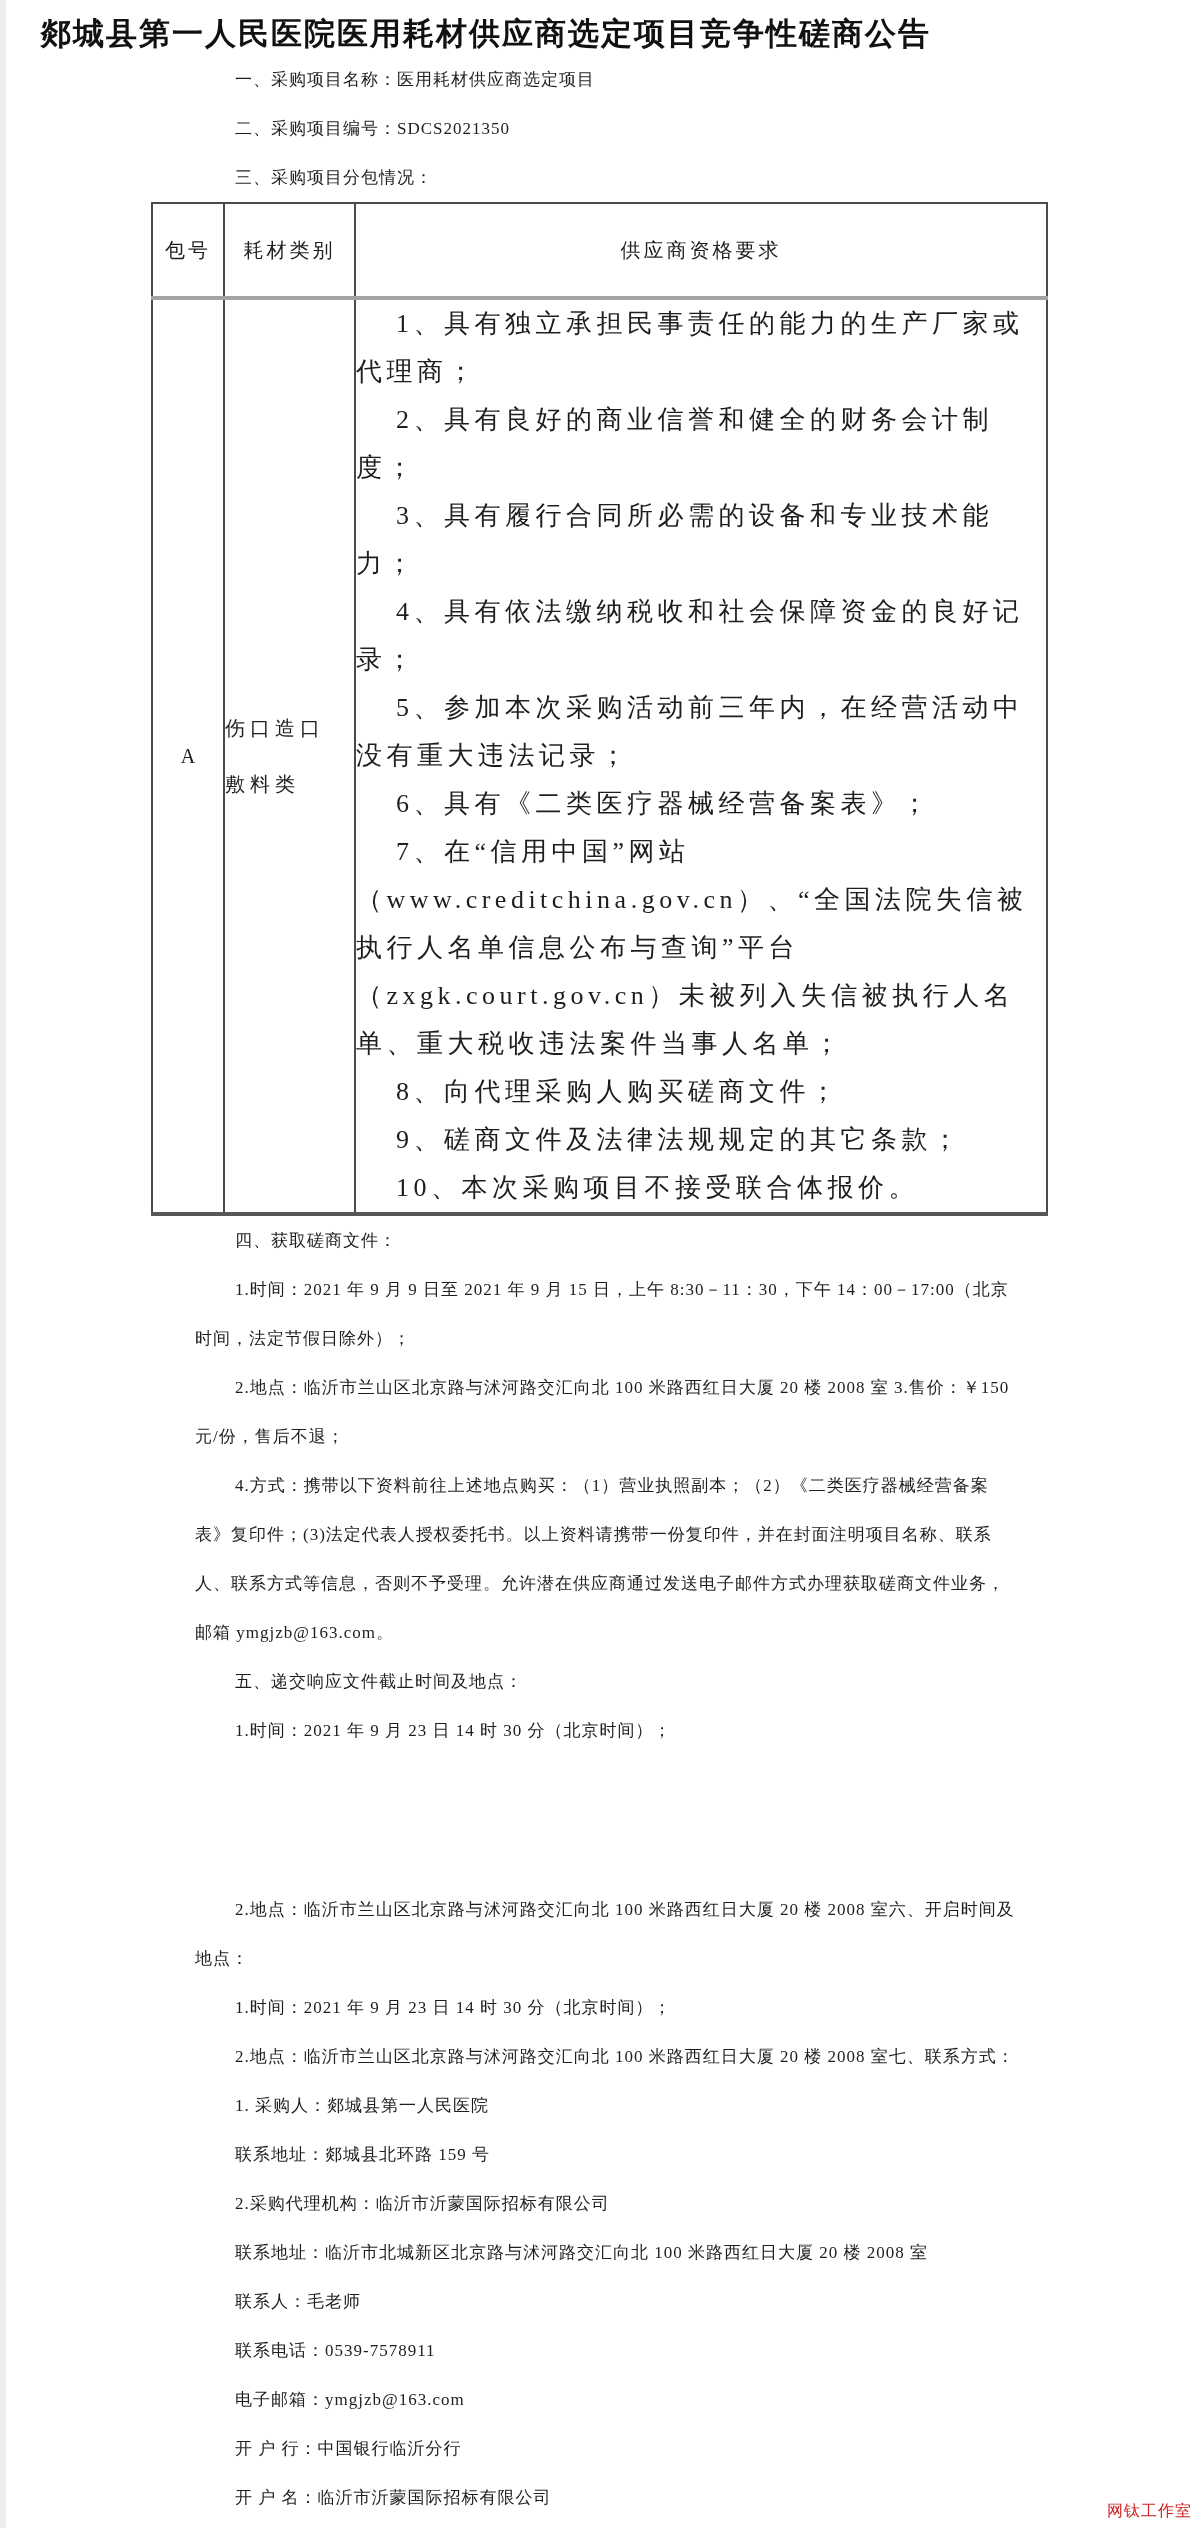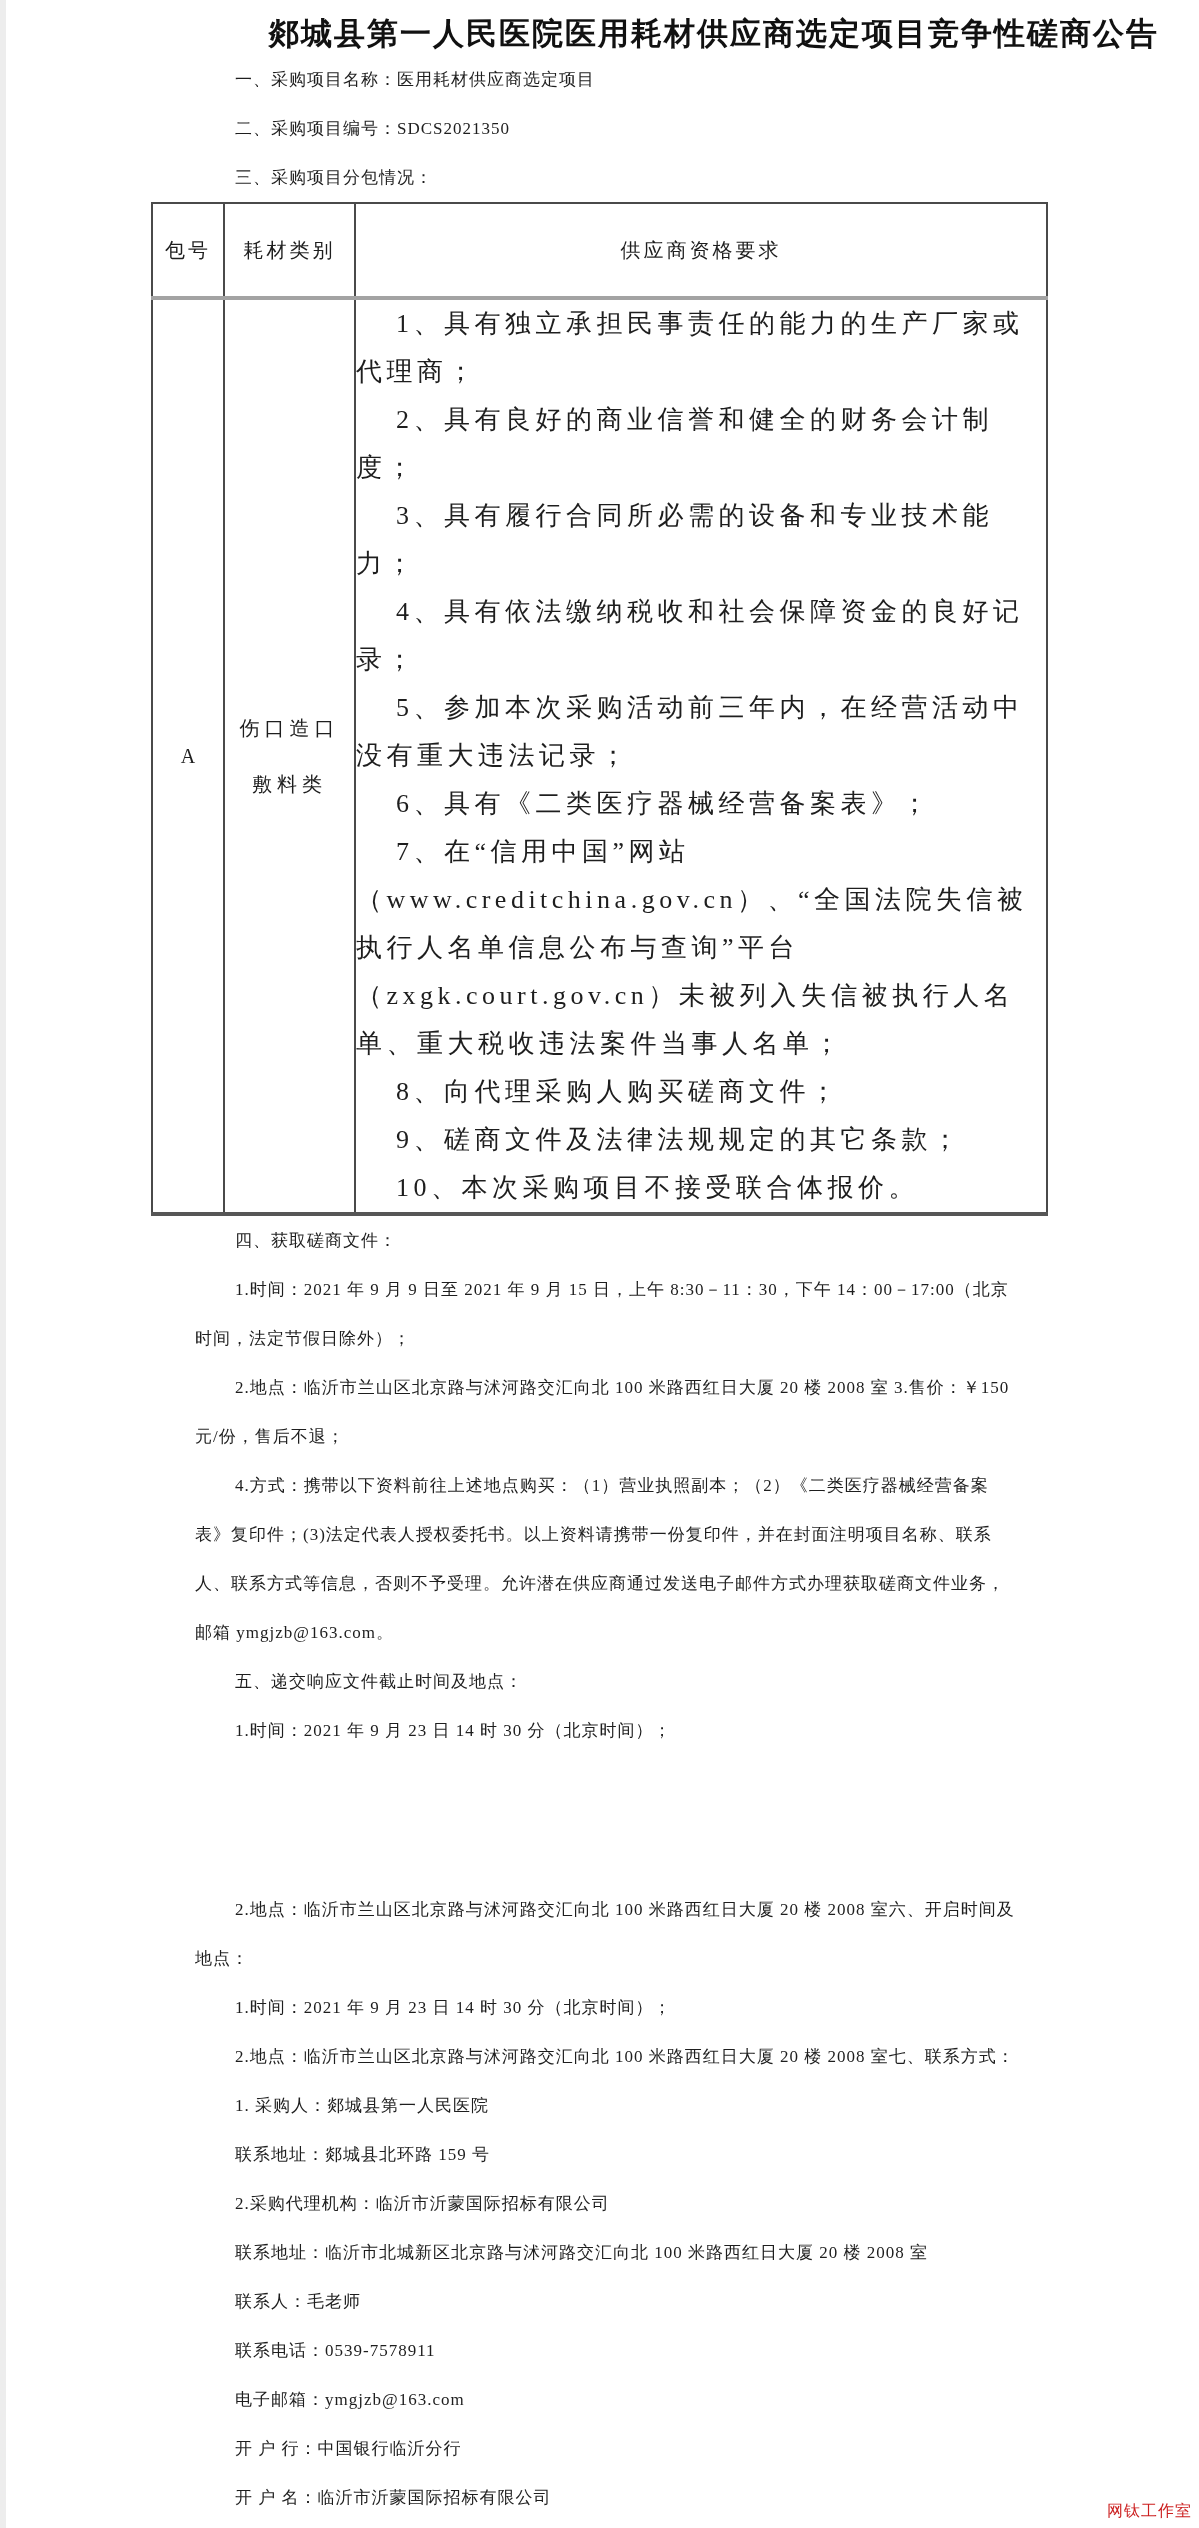--- a/index.html
+++ b/index.html
@@ -10,21 +10,21 @@
     font-family: "Liberation Serif", "DejaVu Serif", serif;
     position: relative;
     overflow: hidden;
   }
   .edge-strip {
     position: absolute; left: 0; top: 0; bottom: 0; width: 6px;
     background: #ededed;
   }
   .title {
     margin: 12px 40px 0 40px;
-    text-align: right;
+    text-align: left;
     font-family: "Liberation Sans", "DejaVu Sans", sans-serif;
     font-weight: 700;
     font-size: 31px;
     line-height: 43px;
     letter-spacing: 2px;
     color: #111;
   }
   .content { margin: 0 75px 0 150px; }
   .para {
     margin: 0 105px 0 45px;
@@ -55,21 +55,21 @@
     font-weight: normal;
     font-size: 20px;
     letter-spacing: 3px;
     text-align: center;
     border-bottom: 4px solid #a3a3a3;
   }
   .col-pkg { width: 72px; }
   .col-cat { width: 131px; }
   .col-req { width: 692px; }
   td.cell-pkg { text-align: center; font-size: 20px; }
-  td.cell-cat { text-align: center; font-size: 20px; }
+  td.cell-cat { font-size: 20px; }
   .cat-line { line-height: 56px; letter-spacing: 5px; }
   td.cell-req { padding: 18px 10px 12px 10px; }
   .req {
     margin: 0;
     font-size: 26px;
     line-height: 48px;
     text-indent: 40px;
     letter-spacing: 4.5px;
   }
   .body-paras { margin-top: 0; }

